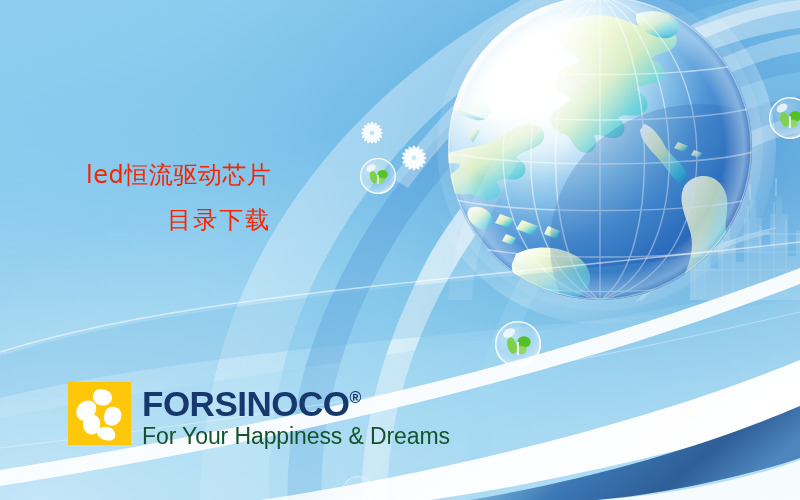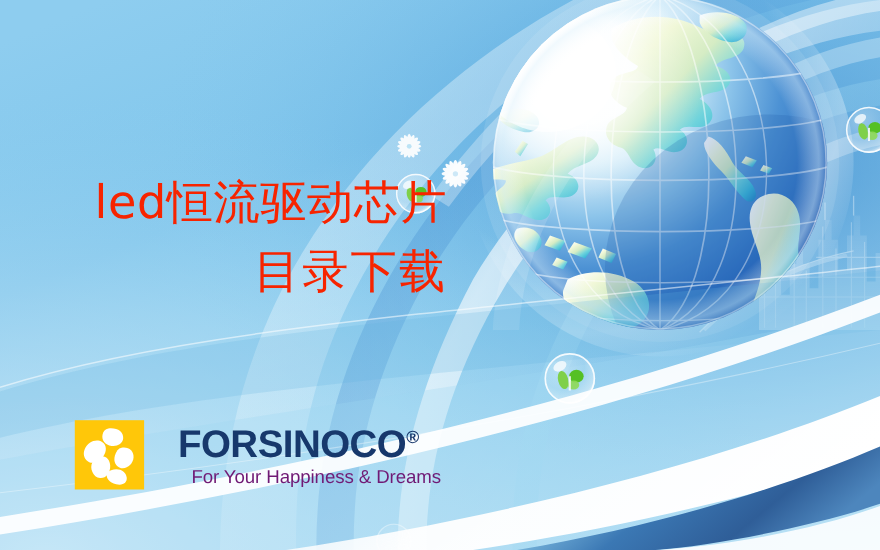--- a/index.html
+++ b/index.html
@@ -28,21 +28,21 @@
     position: absolute;
     left: 86px;
     top: 163px;
     z-index: 40;
     line-height: 1.0;
     white-space: nowrap;
   }
   .headline-line {
     color: #f72400;
     font-family: "DejaVu Sans", "Liberation Sans", sans-serif;
-    font-size: 42px;
+    font-size: 24px;
     letter-spacing: 0.5px;
     display: block;
   }
   #headline-line-2 {
     margin-top: 21px;
     padding-left: 14px;
     letter-spacing: 2px;
     text-align: right;
   }
 
@@ -61,47 +61,45 @@
     background: #ffc709;
     flex: 0 0 auto;
     position: relative;
   }
   #logo-mark svg { display: block; }
   #logo-text {
     margin-left: 11px;
     padding-top: 4px;
     display: flex;
     flex-direction: column;
-    text-align: center;
   }
   #logo-wordmark {
     color: #17386c;
     font-family: "Liberation Sans", sans-serif;
     font-weight: bold;
     font-size: 35px;
     line-height: 1;
     letter-spacing: -0.5px;
     white-space: nowrap;
     display: inline-block;
   }
   #logo-wordmark .reg {
     font-size: 16px;
     vertical-align: super;
     font-weight: bold;
     letter-spacing: 0;
   }
   #logo-tagline {
-    color: #701a75;
+    color: #14532d;
     font-family: "Liberation Sans", sans-serif;
-    font-size: 17px;
+    font-size: 23px;
     line-height: 1;
     margin-top: 4px;
     white-space: nowrap;
     letter-spacing: -0.1px;
-    margin-left: 32px;
   }
 </style>
 </head>
 <body>
 
 <div id="stage">
 
   <svg id="bg-svg" viewBox="0 0 800 500" preserveAspectRatio="none" xmlns="http://www.w3.org/2000/svg">
     <defs>
 

